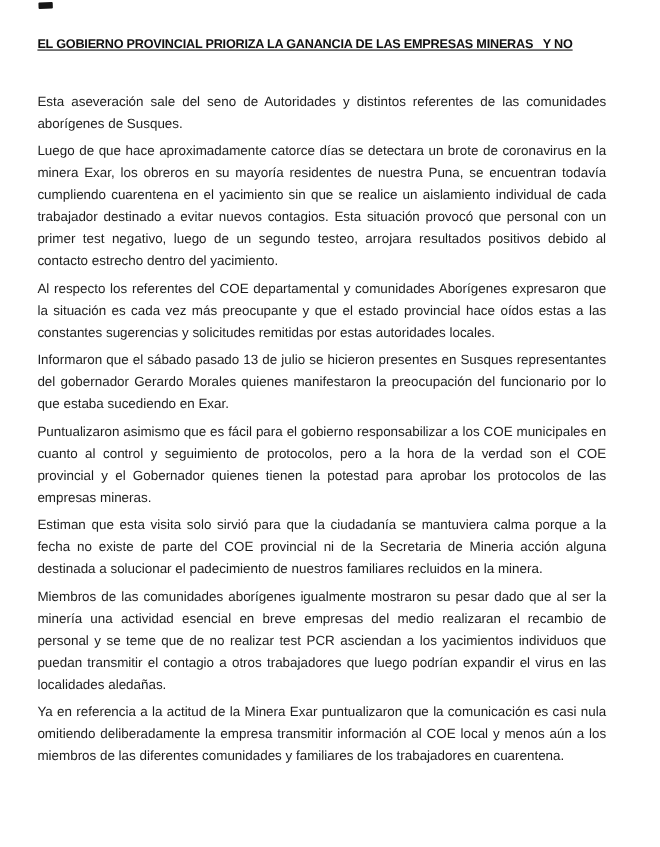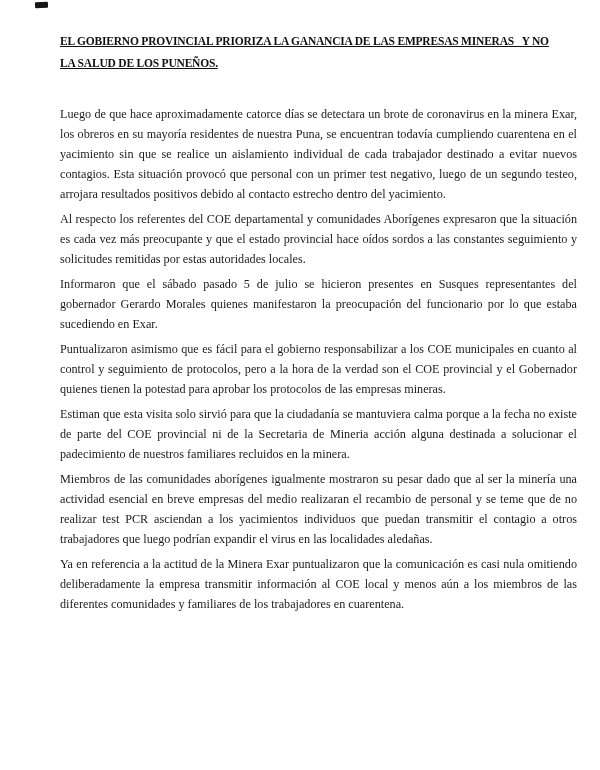--- a/index.html
+++ b/index.html
@@ -21,24 +21,23 @@
     left: 35px;
     top: 2px;
     width: 13px;
     height: 6px;
     background: #161616;
     border-radius: 1px;
     transform: rotate(-2deg);
   }
   .content {
     position: absolute;
-    left: 60px;
+    left: 34px;
     top: 30px;
     width: 517px;
-    font-family: Liberation Serif, serif;
   }
   .doc-title {
     margin: 0 0 30px 0;
   }
   .doc-title .title-line {
     font-size: 11.5px;
     font-weight: bold;
     line-height: 22px;
     letter-spacing: -0.2px;
     text-decoration: underline;
@@ -57,27 +56,27 @@
 <body>
 
 <div class="page">
 
   <div class="scan-artifact"></div>
 
   <div class="content">
 
     <div class="doc-title">
       <div class="title-line">EL GOBIERNO PROVINCIAL PRIORIZA LA GANANCIA DE LAS EMPRESAS MINERAS   Y NO</div>
-      <div class="title-line">LA SALUD DE LOS PUNEÑOS.</div>
     </div>
 
     <div class="doc-body">
+      <p>Esta aseveración sale del seno de Autoridades y distintos referentes de las comunidades aborígenes de Susques.</p>
       <p>Luego de que hace aproximadamente catorce días se detectara un brote de coronavirus en la minera Exar, los obreros en su mayoría residentes de nuestra Puna, se encuentran todavía cumpliendo cuarentena en el yacimiento sin que se realice un aislamiento individual de cada trabajador destinado a evitar nuevos contagios. Esta situación provocó que personal con un primer test negativo, luego de un segundo testeo, arrojara resultados positivos debido al contacto estrecho dentro del yacimiento.</p>
-      <p>Al respecto los referentes del COE departamental y comunidades Aborígenes expresaron que la situación es cada vez más preocupante y que el estado provincial hace oídos sordos a las constantes seguimiento y solicitudes remitidas por estas autoridades locales.</p>
-      <p>Informaron que el sábado pasado 5 de julio se hicieron presentes en Susques representantes del gobernador Gerardo Morales quienes manifestaron la preocupación del funcionario por lo que estaba sucediendo en Exar.</p>
+      <p>Al respecto los referentes del COE departamental y comunidades Aborígenes expresaron que la situación es cada vez más preocupante y que el estado provincial hace oídos estas a las constantes sugerencias y solicitudes remitidas por estas autoridades locales.</p>
+      <p>Informaron que el sábado pasado 13 de julio se hicieron presentes en Susques representantes del gobernador Gerardo Morales quienes manifestaron la preocupación del funcionario por lo que estaba sucediendo en Exar.</p>
       <p>Puntualizaron asimismo que es fácil para el gobierno responsabilizar a los COE municipales en cuanto al control y seguimiento de protocolos, pero a la hora de la verdad son el  COE provincial y el Gobernador  quienes  tienen la potestad para aprobar los protocolos de las empresas mineras.</p>
       <p>Estiman que esta visita solo sirvió para que la ciudadanía se mantuviera calma porque a la fecha no existe de parte del COE provincial ni de la Secretaria de Mineria acción alguna destinada a solucionar el padecimiento de nuestros familiares recluidos en la minera.</p>
       <p>Miembros de las comunidades aborígenes igualmente mostraron su pesar dado que al ser la minería una actividad esencial en breve empresas del medio realizaran el recambio de personal y se teme que de no realizar test PCR asciendan a los yacimientos individuos que puedan transmitir el contagio a otros trabajadores que luego podrían expandir el virus en las localidades aledañas.</p>
       <p>Ya en referencia a la actitud de la Minera Exar puntualizaron que la comunicación es casi nula omitiendo deliberadamente la empresa transmitir información al COE local y menos aún a los miembros de las diferentes comunidades y familiares de los trabajadores en cuarentena.</p>
     </div>
 
   </div>
 </div>
 
 </body></html>

